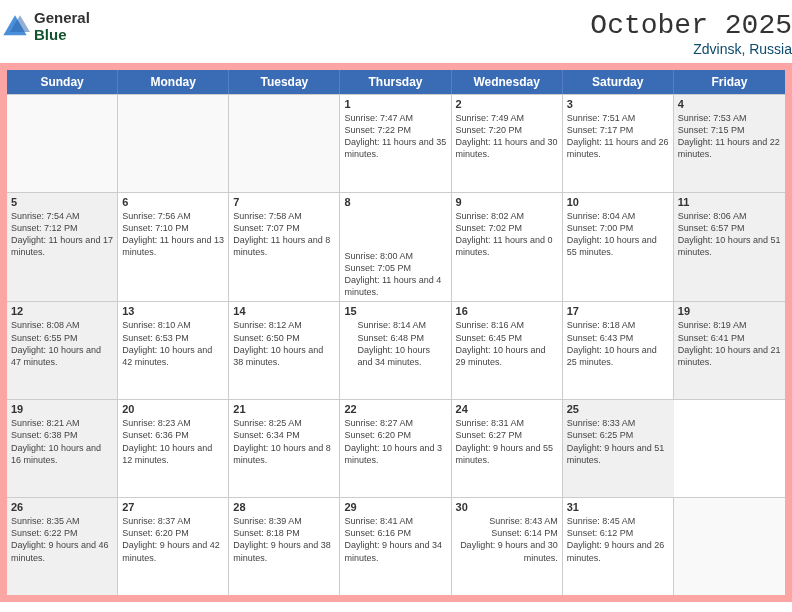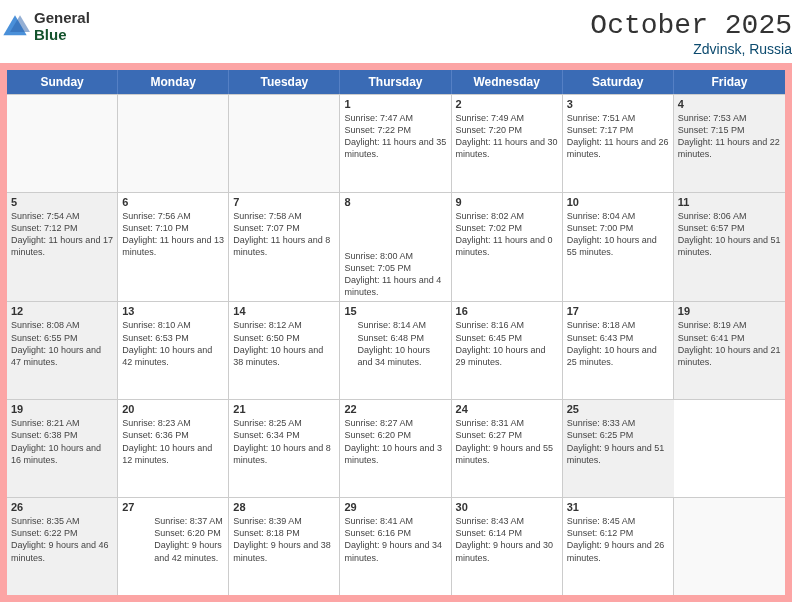--- a/index.html
+++ b/index.html
@@ -302,39 +302,39 @@
         </div>
         <div class="cal-row">
           <div class="cal-cell shaded">
             <div class="day-number">26</div>
             <div class="cell-text" style="white-space: pre-line;">Sunrise: 8:35 AM
 Sunset: 6:22 PM
 Daylight: 9 hours and 46 minutes.</div>
           </div>
           <div class="cal-cell">
             <div class="day-number">27</div>
-            <div class="cell-text" style="white-space: pre-line; margin-left: 32px;">Sunrise: 8:37 AM
+            <div class="cell-text" style="white-space: pre-line;">Sunrise: 8:37 AM
 Sunset: 6:20 PM
 Daylight: 9 hours and 42 minutes.</div>
           </div>
           <div class="cal-cell">
             <div class="day-number">28</div>
             <div class="cell-text" style="white-space: pre-line;">Sunrise: 8:39 AM
 Sunset: 8:18 PM
 Daylight: 9 hours and 38 minutes.</div>
           </div>
           <div class="cal-cell">
             <div class="day-number">29</div>
             <div class="cell-text" style="white-space: pre-line;">Sunrise: 8:41 AM
 Sunset: 6:16 PM
 Daylight: 9 hours and 34 minutes.</div>
           </div>
           <div class="cal-cell">
             <div class="day-number">30</div>
-            <div class="cell-text" style="white-space: pre-line;">Sunrise: 8:43 AM
+            <div class="cell-text" style="white-space: pre-line; text-align: right;">Sunrise: 8:43 AM
 Sunset: 6:14 PM
 Daylight: 9 hours and 30 minutes.</div>
           </div>
           <div class="cal-cell">
             <div class="day-number">31</div>
             <div class="cell-text" style="white-space: pre-line;">Sunrise: 8:45 AM
 Sunset: 6:12 PM
 Daylight: 9 hours and 26 minutes.</div>
           </div>
           <div class="cal-cell empty"></div>

